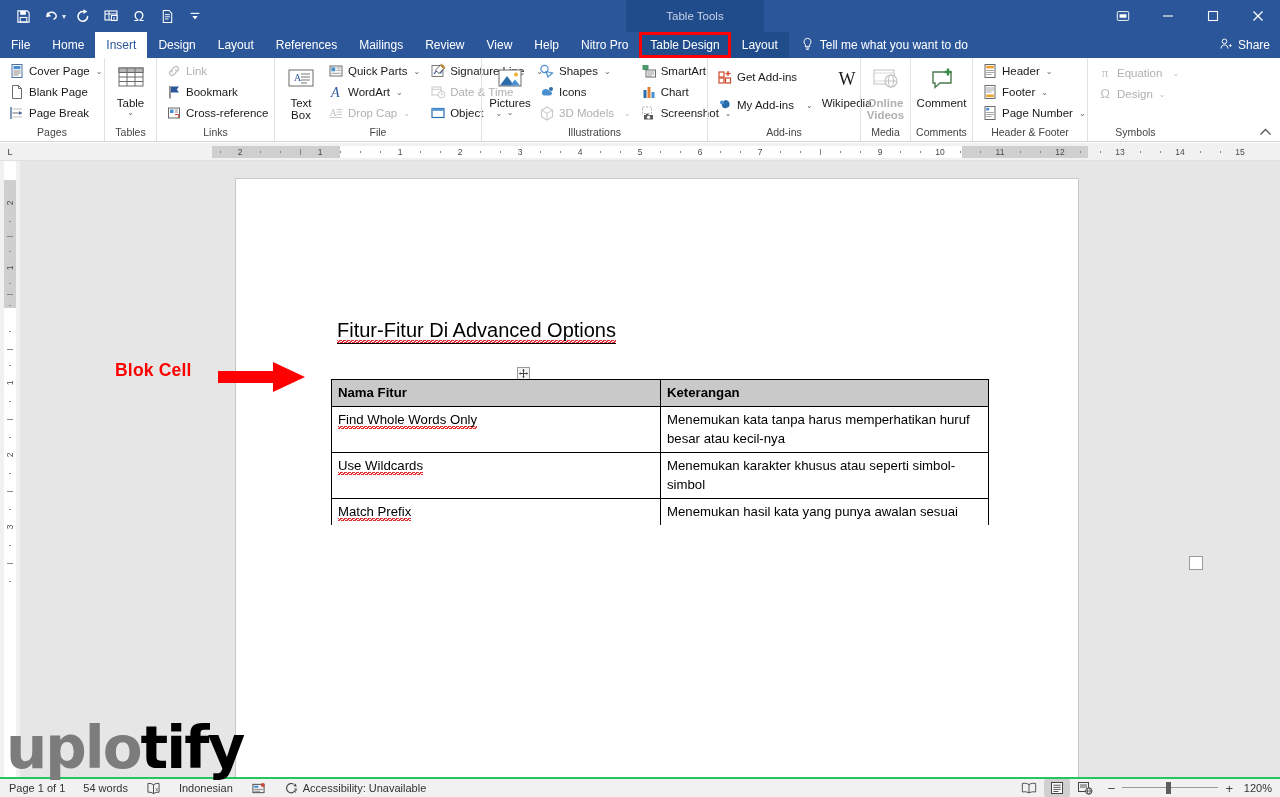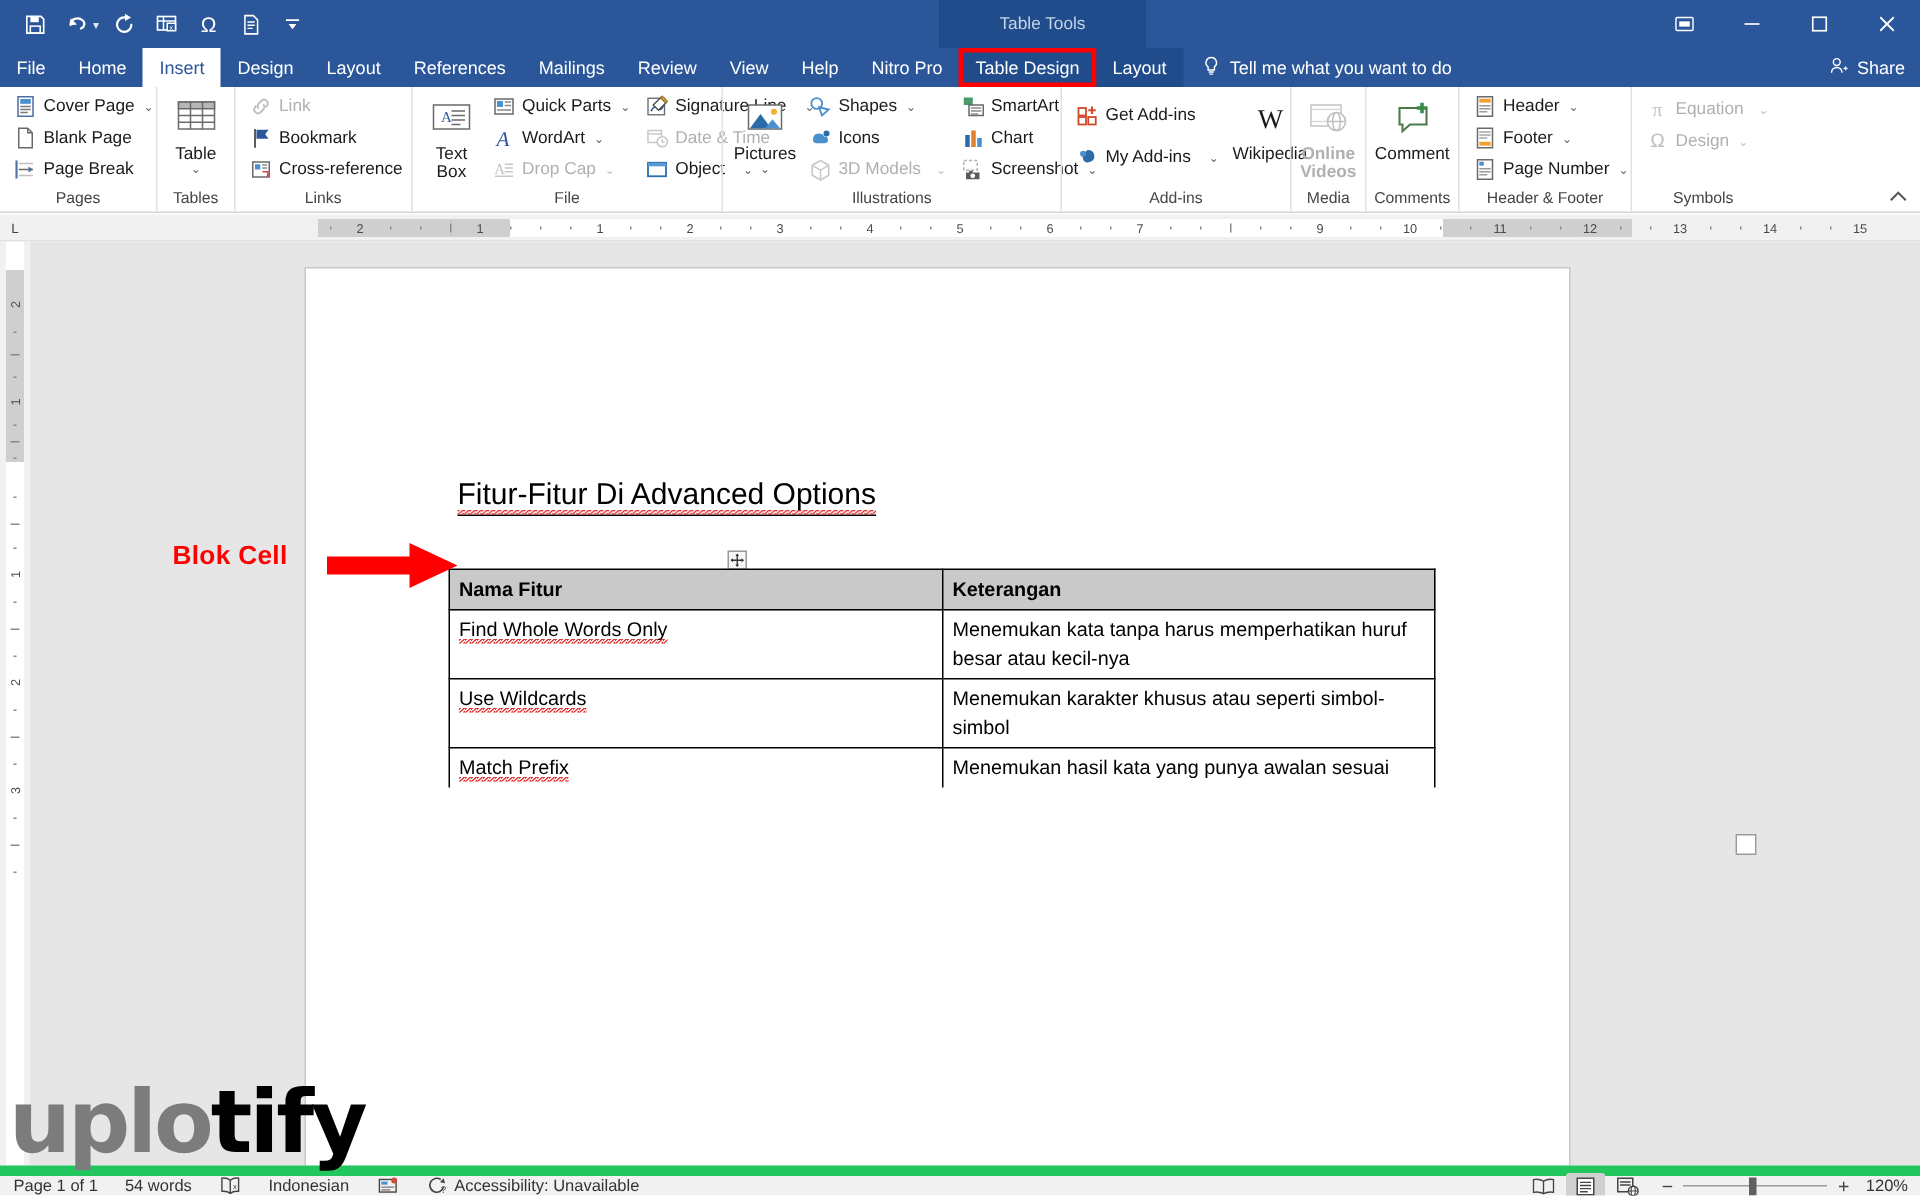--- a/index.html
+++ b/index.html
@@ -128,21 +128,21 @@
     position: absolute; left: 10px; font-size: 8.5px; color: #4a4a4a;
     transform: translate(-50%, -50%) rotate(-90deg); transform-origin: center;
   }
 
   
   .doc-area {
     position: absolute; top: 161px; left: 20px; right: 0; bottom: 20px;
     background: #e6e6e6; overflow: hidden;
   }
   .page {
-    position: absolute; left: 184px; top: 18px; width: 842px; height: 610px;
+    position: absolute; left: 216px; top: 18px; width: 842px; height: 610px;
     background: #fff; box-shadow: 0 0 0 1px #c8c8c8;
   }
   .doc-title {
     position: absolute; left: 101px; top: 140px;
     font-family: "Liberation Sans", sans-serif;
     font-size: 20px; color: #000; white-space: nowrap;
     border-bottom: 1.2px solid #000; padding-bottom: 1px;
   }
   .sq { background-image: repeating-linear-gradient(135deg,#e03030 0 1px,transparent 1px 2px);
         background-repeat: repeat-x; background-position: left bottom;
@@ -184,21 +184,21 @@
     position: absolute; left: 6px; top: 714px; font-size: 58px; font-weight: bold;
     letter-spacing: -2px; z-index: 25; pointer-events: none;
     font-family: "DejaVu Sans", sans-serif;
   }
   .wm-g { color: #7c7c7c; }
   .wm-b { color: #000000; }
 
   
   .statusbar {
     position: absolute; bottom: 0; left: 0; width: 1280px; height: 20px;
-    background: #f1f1f1; border-top: 7px solid #22c55e;
+    background: #f1f1f1; border-top: 2px solid #22c55e;
     display: flex; align-items: center; font-size: 11px; color: #333;
   }
   .sb-item { display: flex; align-items: center; gap: 4px; padding: 0 9px; height: 20px; cursor: pointer; }
   .sb-right { margin-left: auto; display: flex; align-items: center; padding-right: 8px; gap: 2px; }
   .viewbtn {
     width: 26px; height: 18px; display: flex; align-items: center; justify-content: center;
     cursor: pointer; border-radius: 2px;
   }
   .viewbtn.active { background: #d0d0d0; }
   .zoomslider { display: flex; align-items: center; gap: 7px; margin-left: 8px; }

